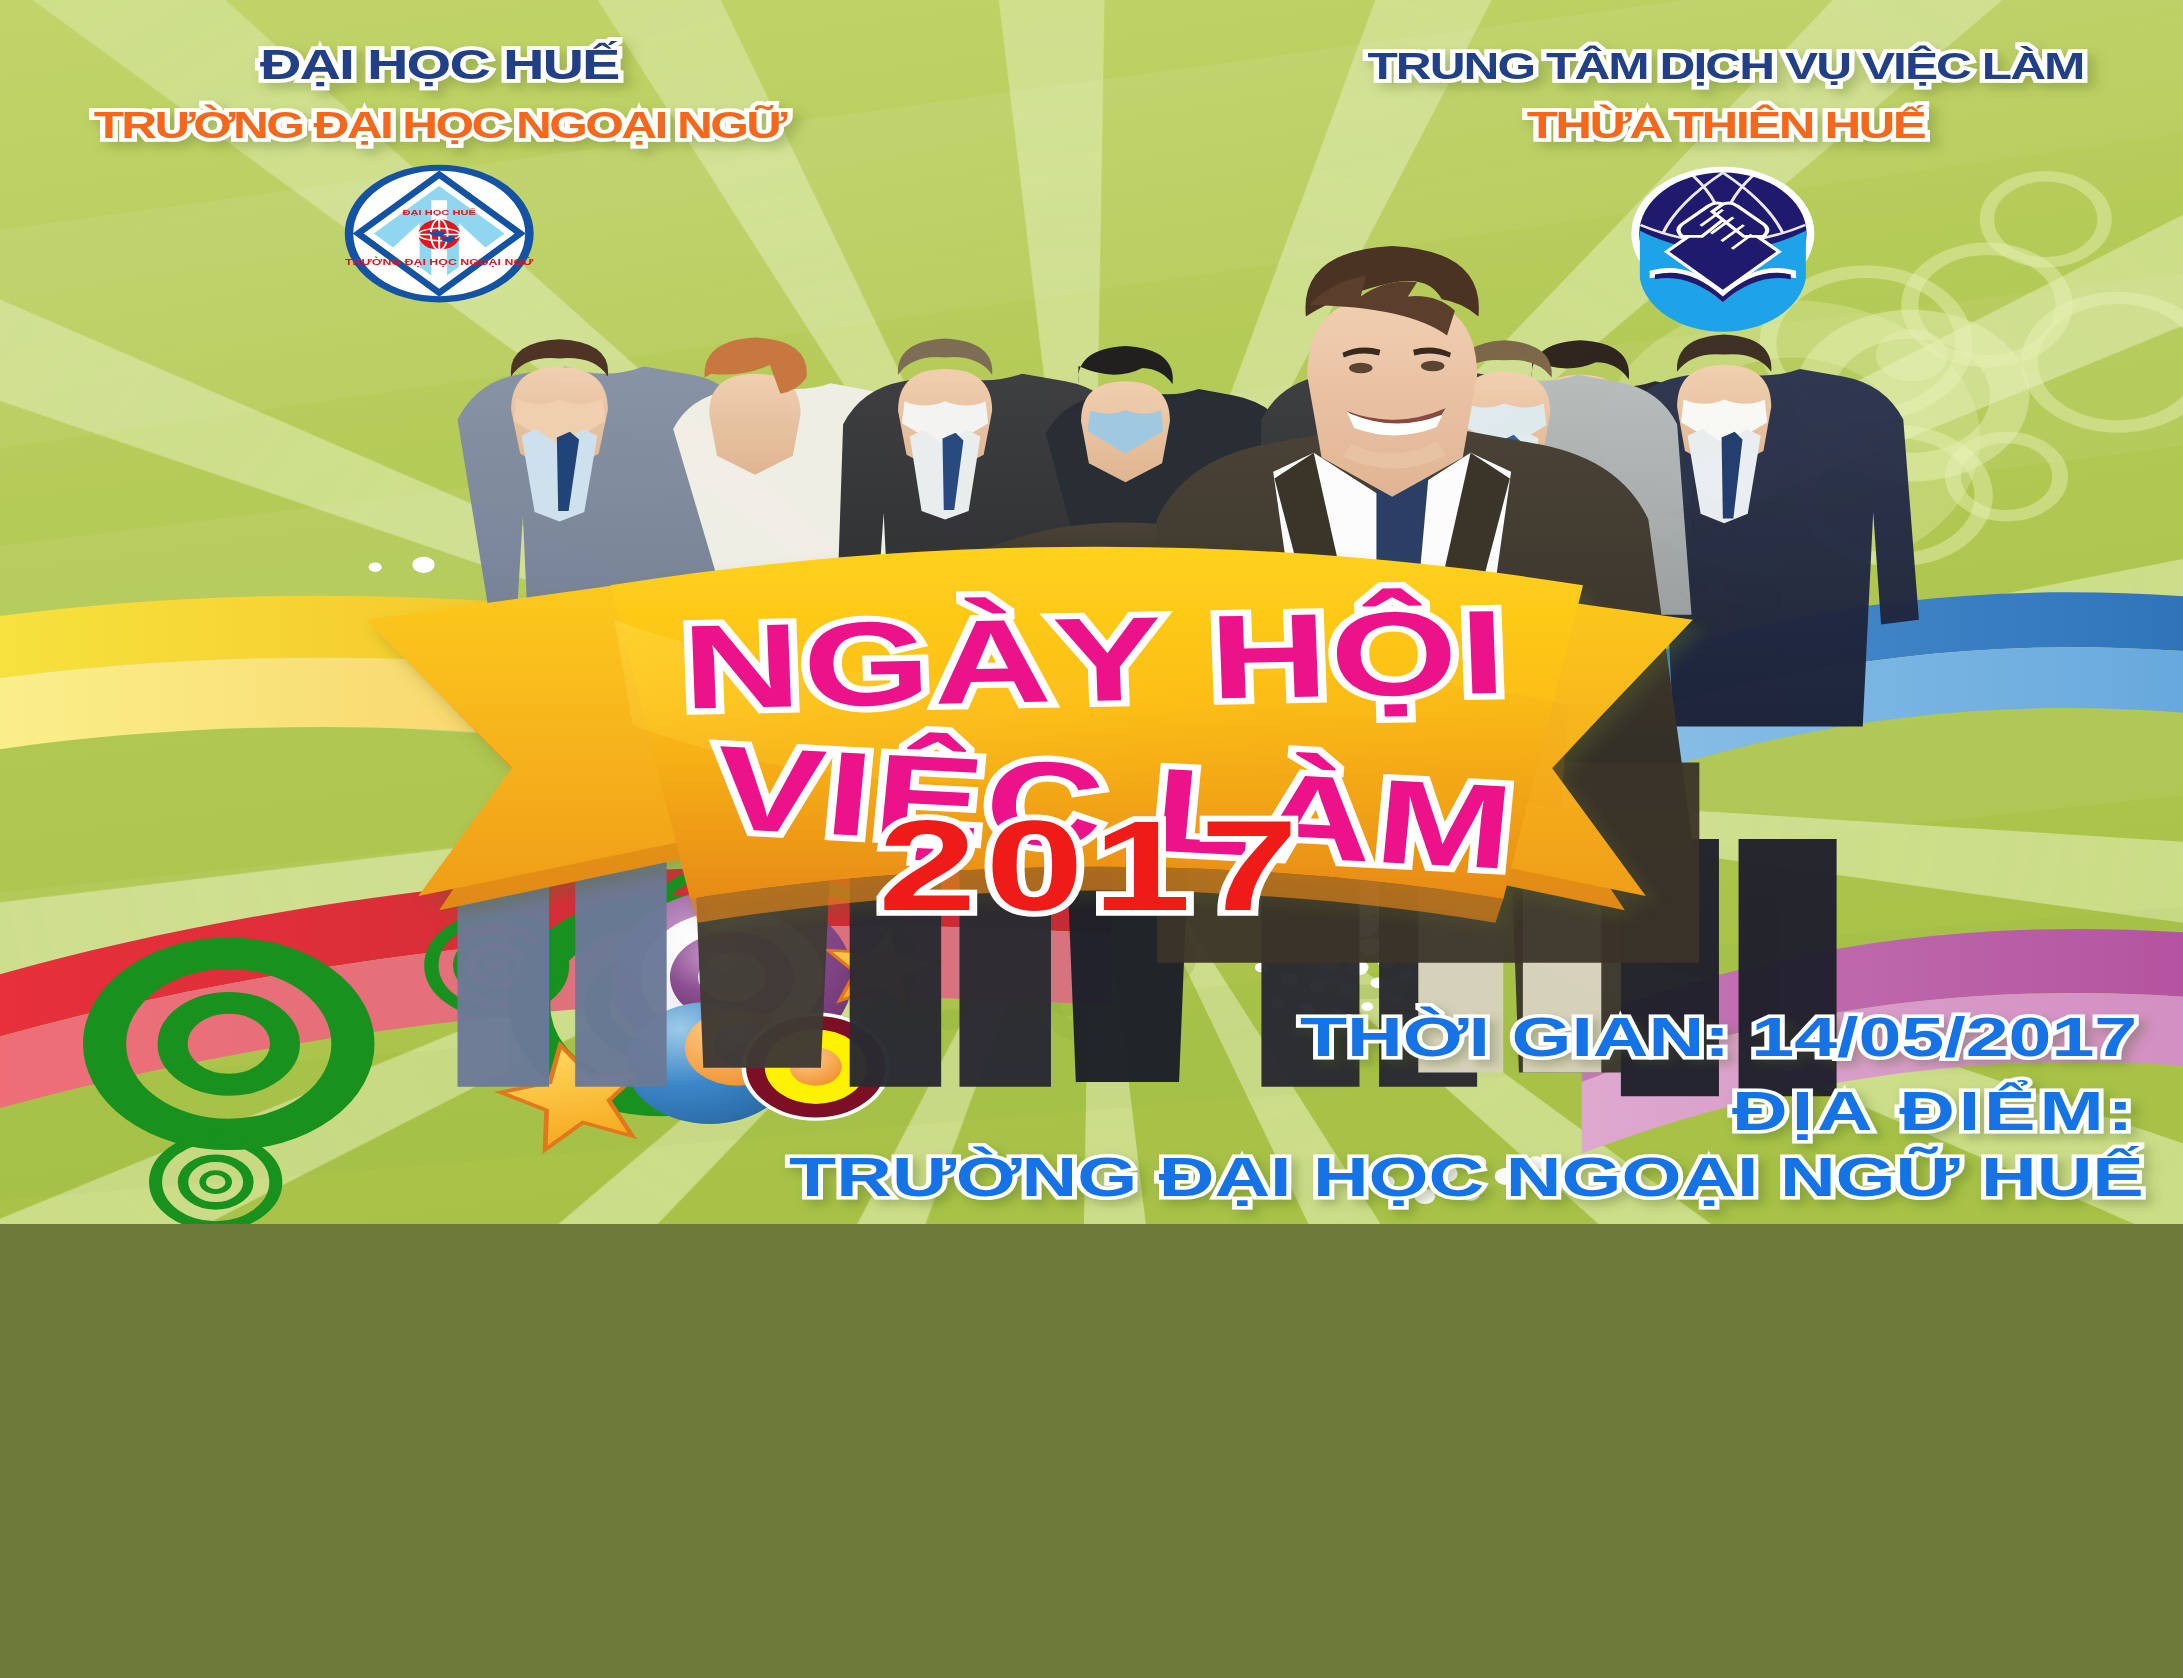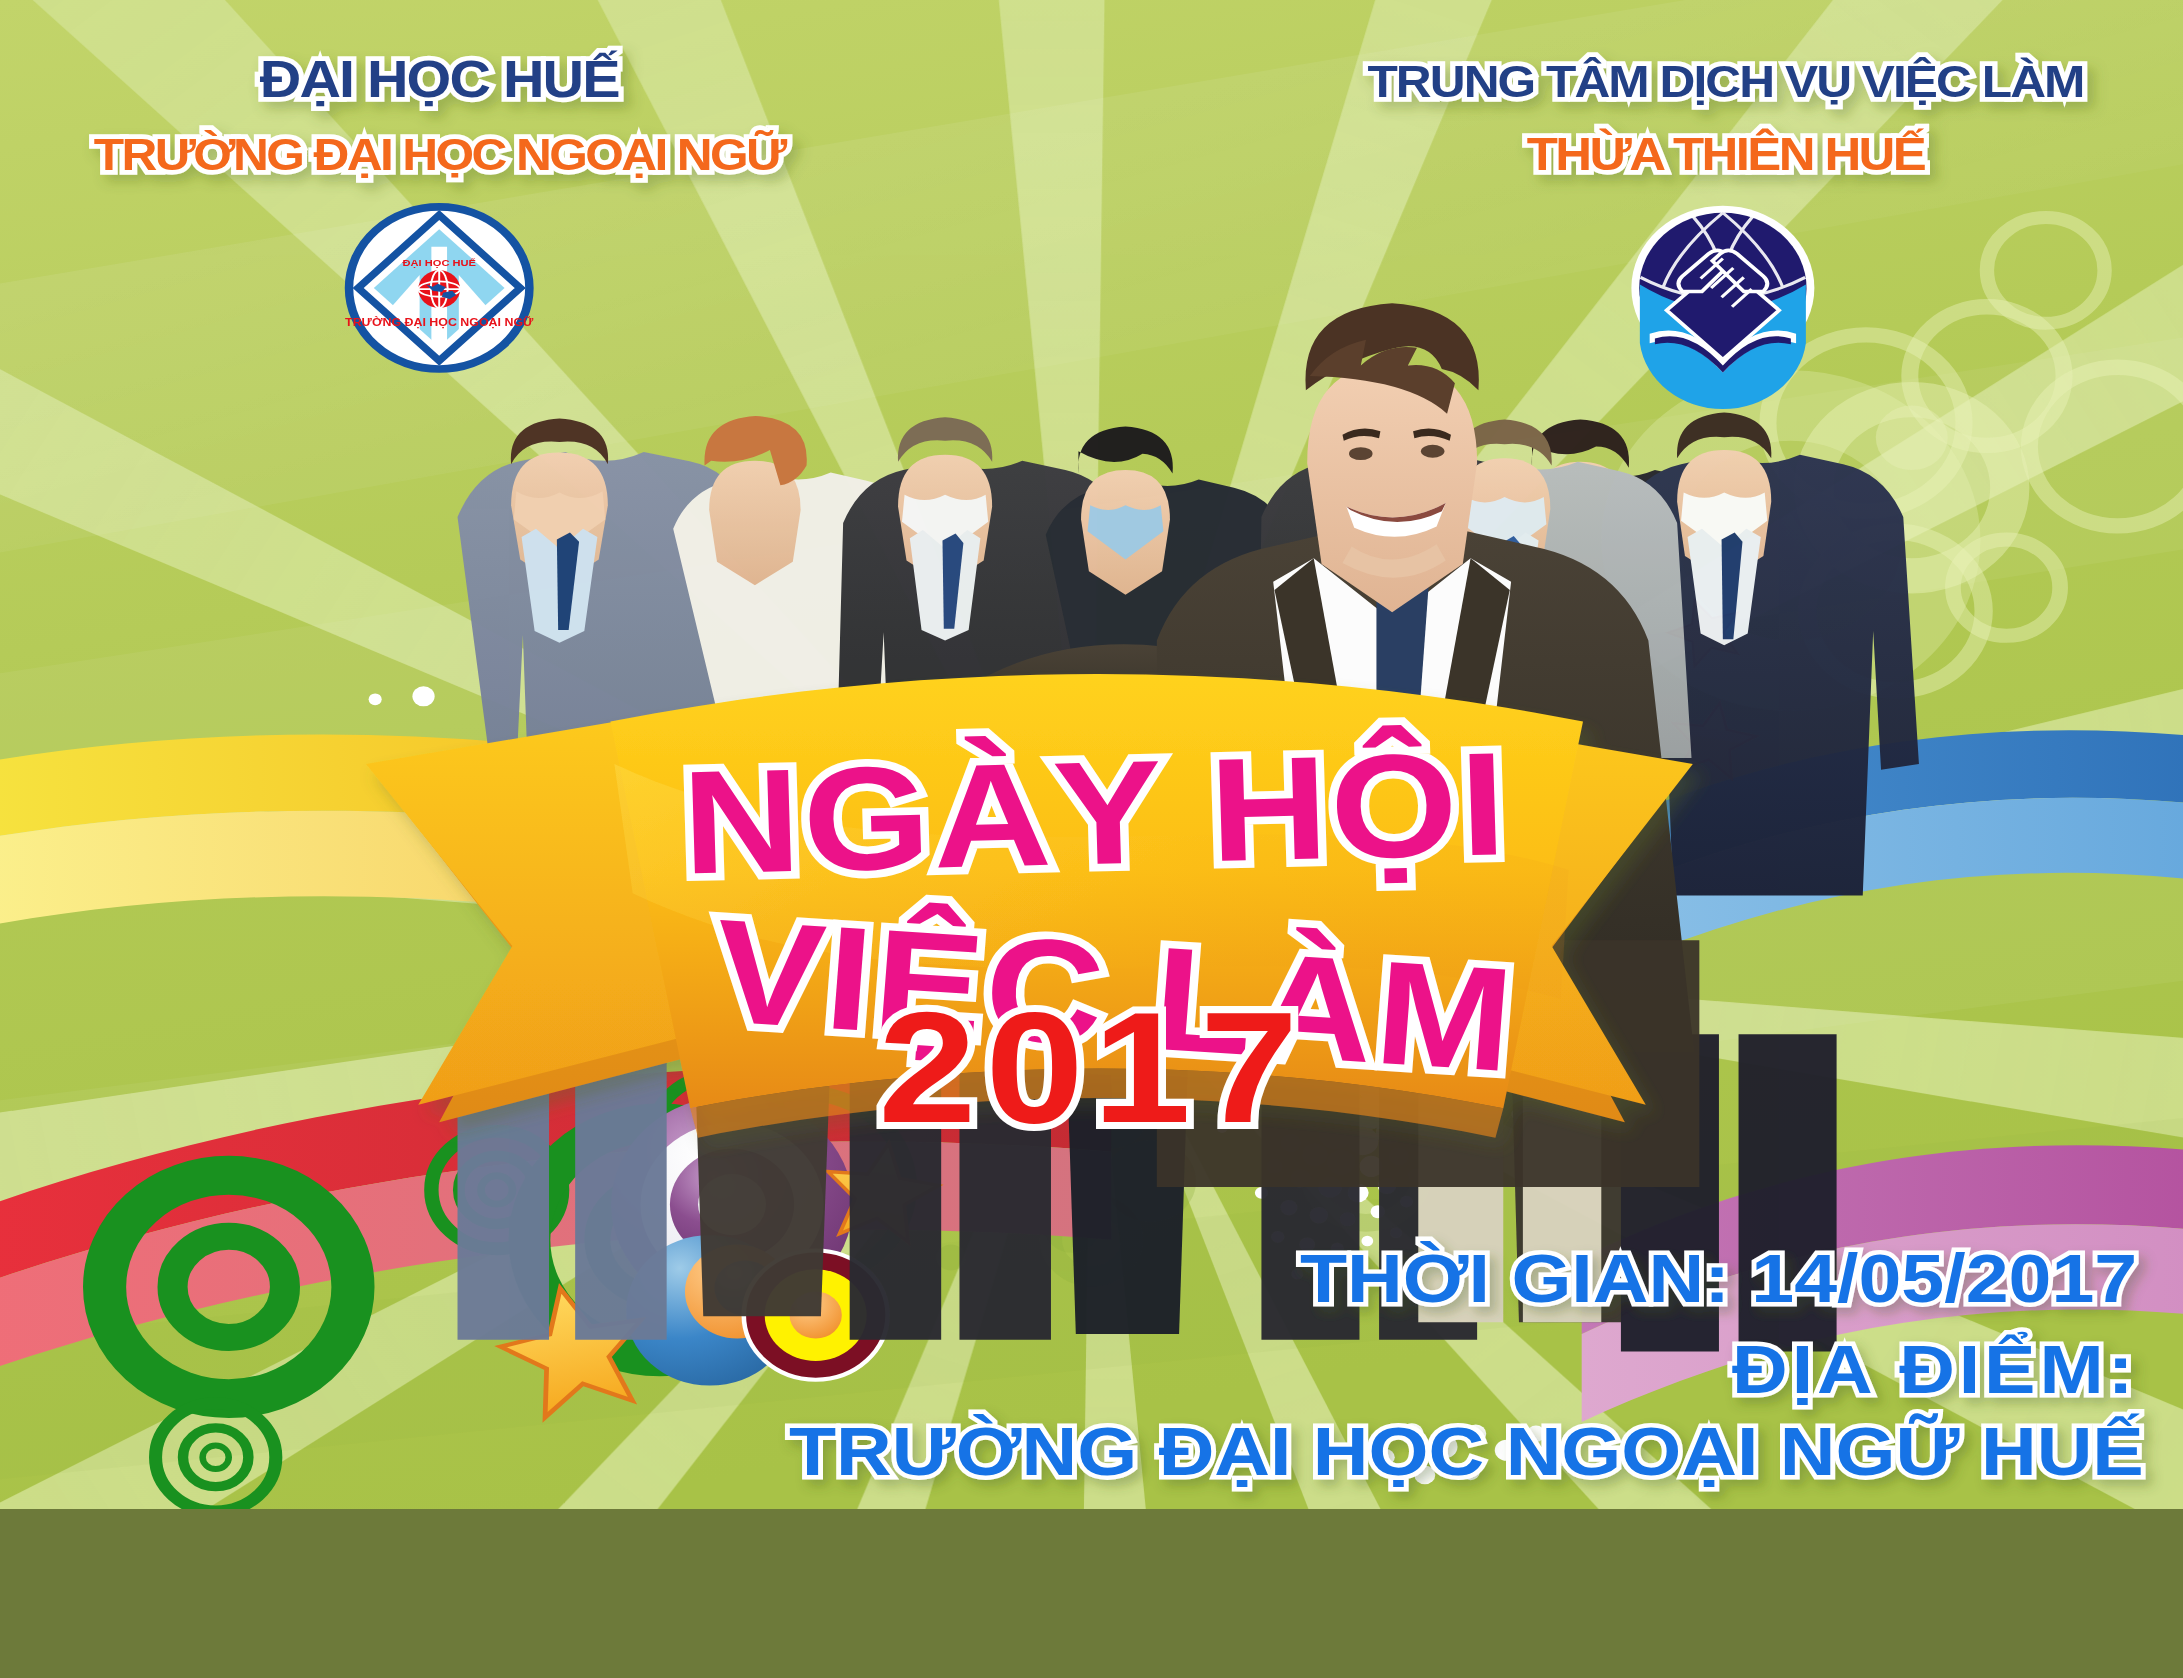--- a/index.html
+++ b/index.html
@@ -1,18 +1,18 @@
 <!DOCTYPE html>
 <html style="font-size:10.5px"><head>
 <meta charset="utf-8">
 <style>
   html,body{margin:0;padding:0;background:#6d7a3a;}
   *{box-sizing:border-box;}
   #poster{
-    position:relative;width:2183px;height:1509px;overflow:hidden;
+    position:relative;width:2183px;height:1224px;overflow:hidden;
     font-family:"Liberation Sans","DejaVu Sans",sans-serif;
     background:#3b82f6;
   }
   .layer{position:absolute;inset:0;}
   svg.layer{display:block;width:100%;height:100%;}
 </style>
 </head>
 <body>
 
 <div id="poster">

